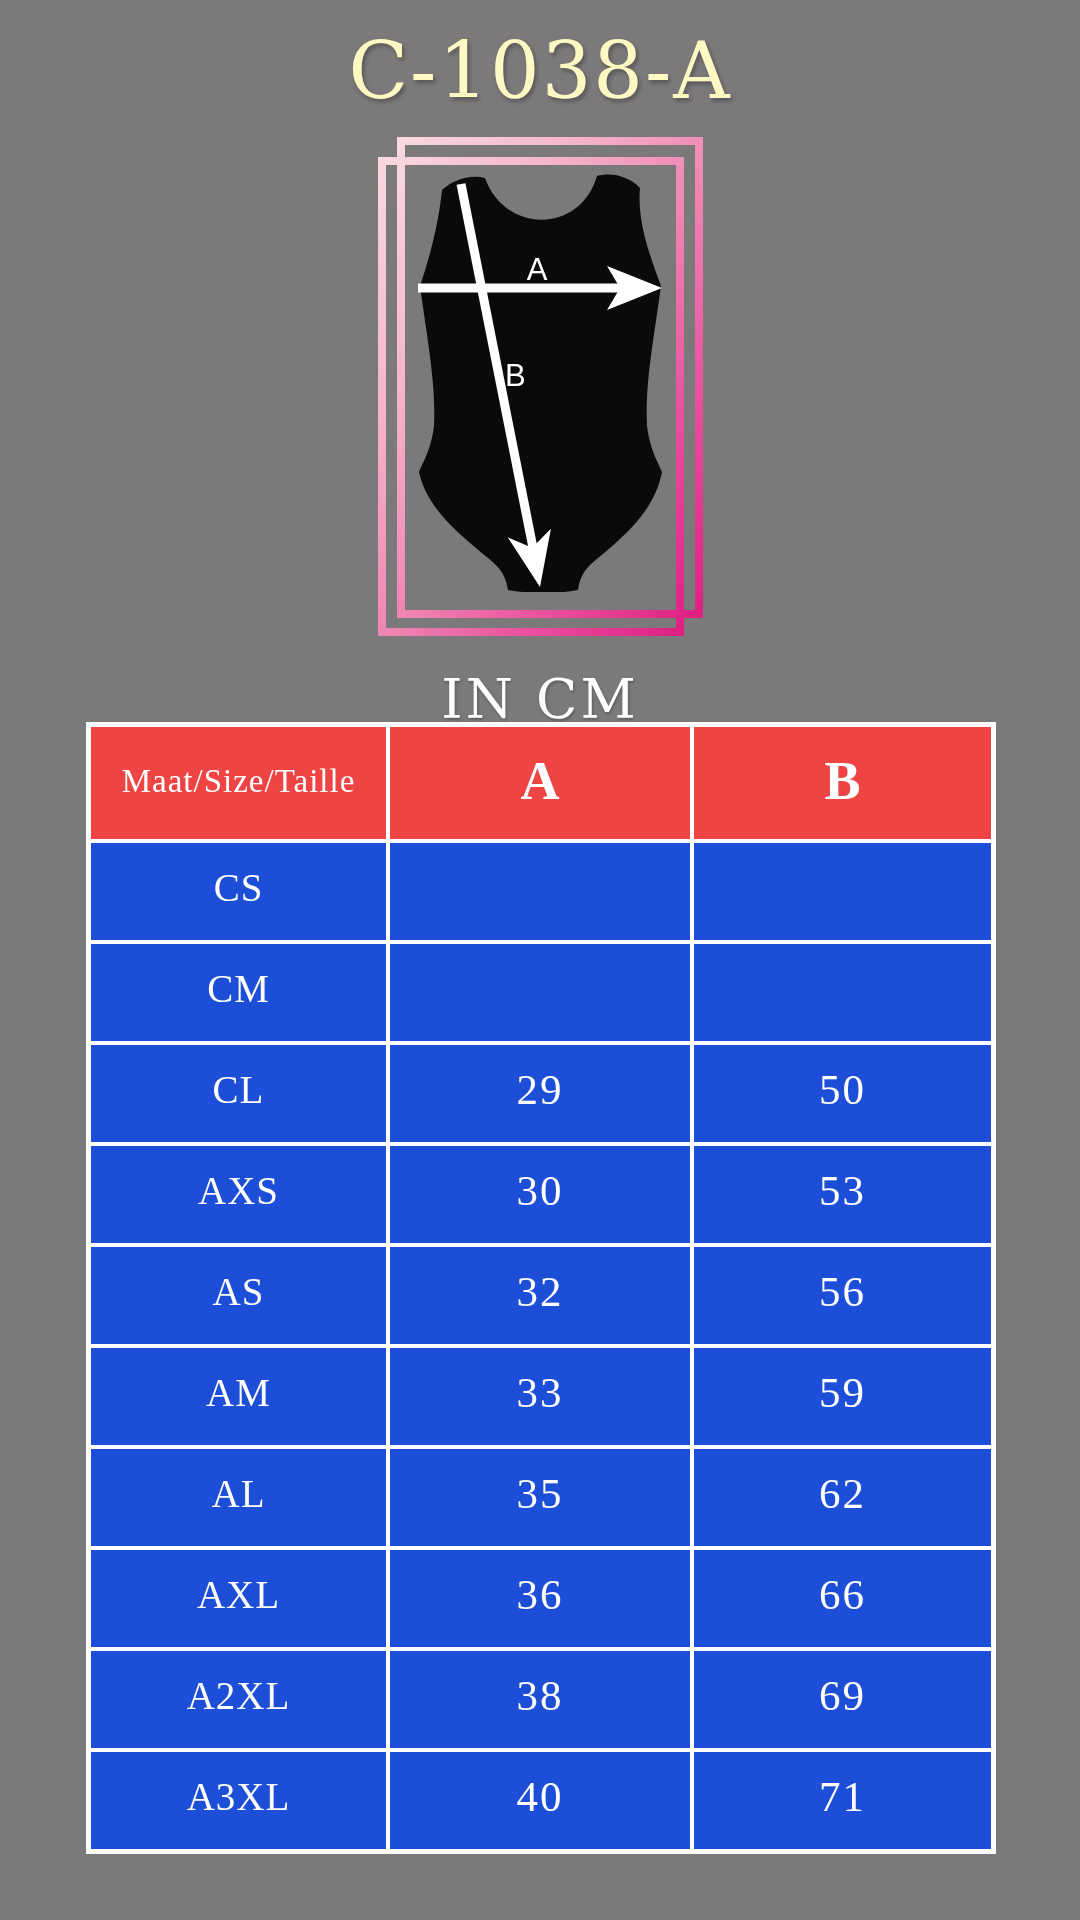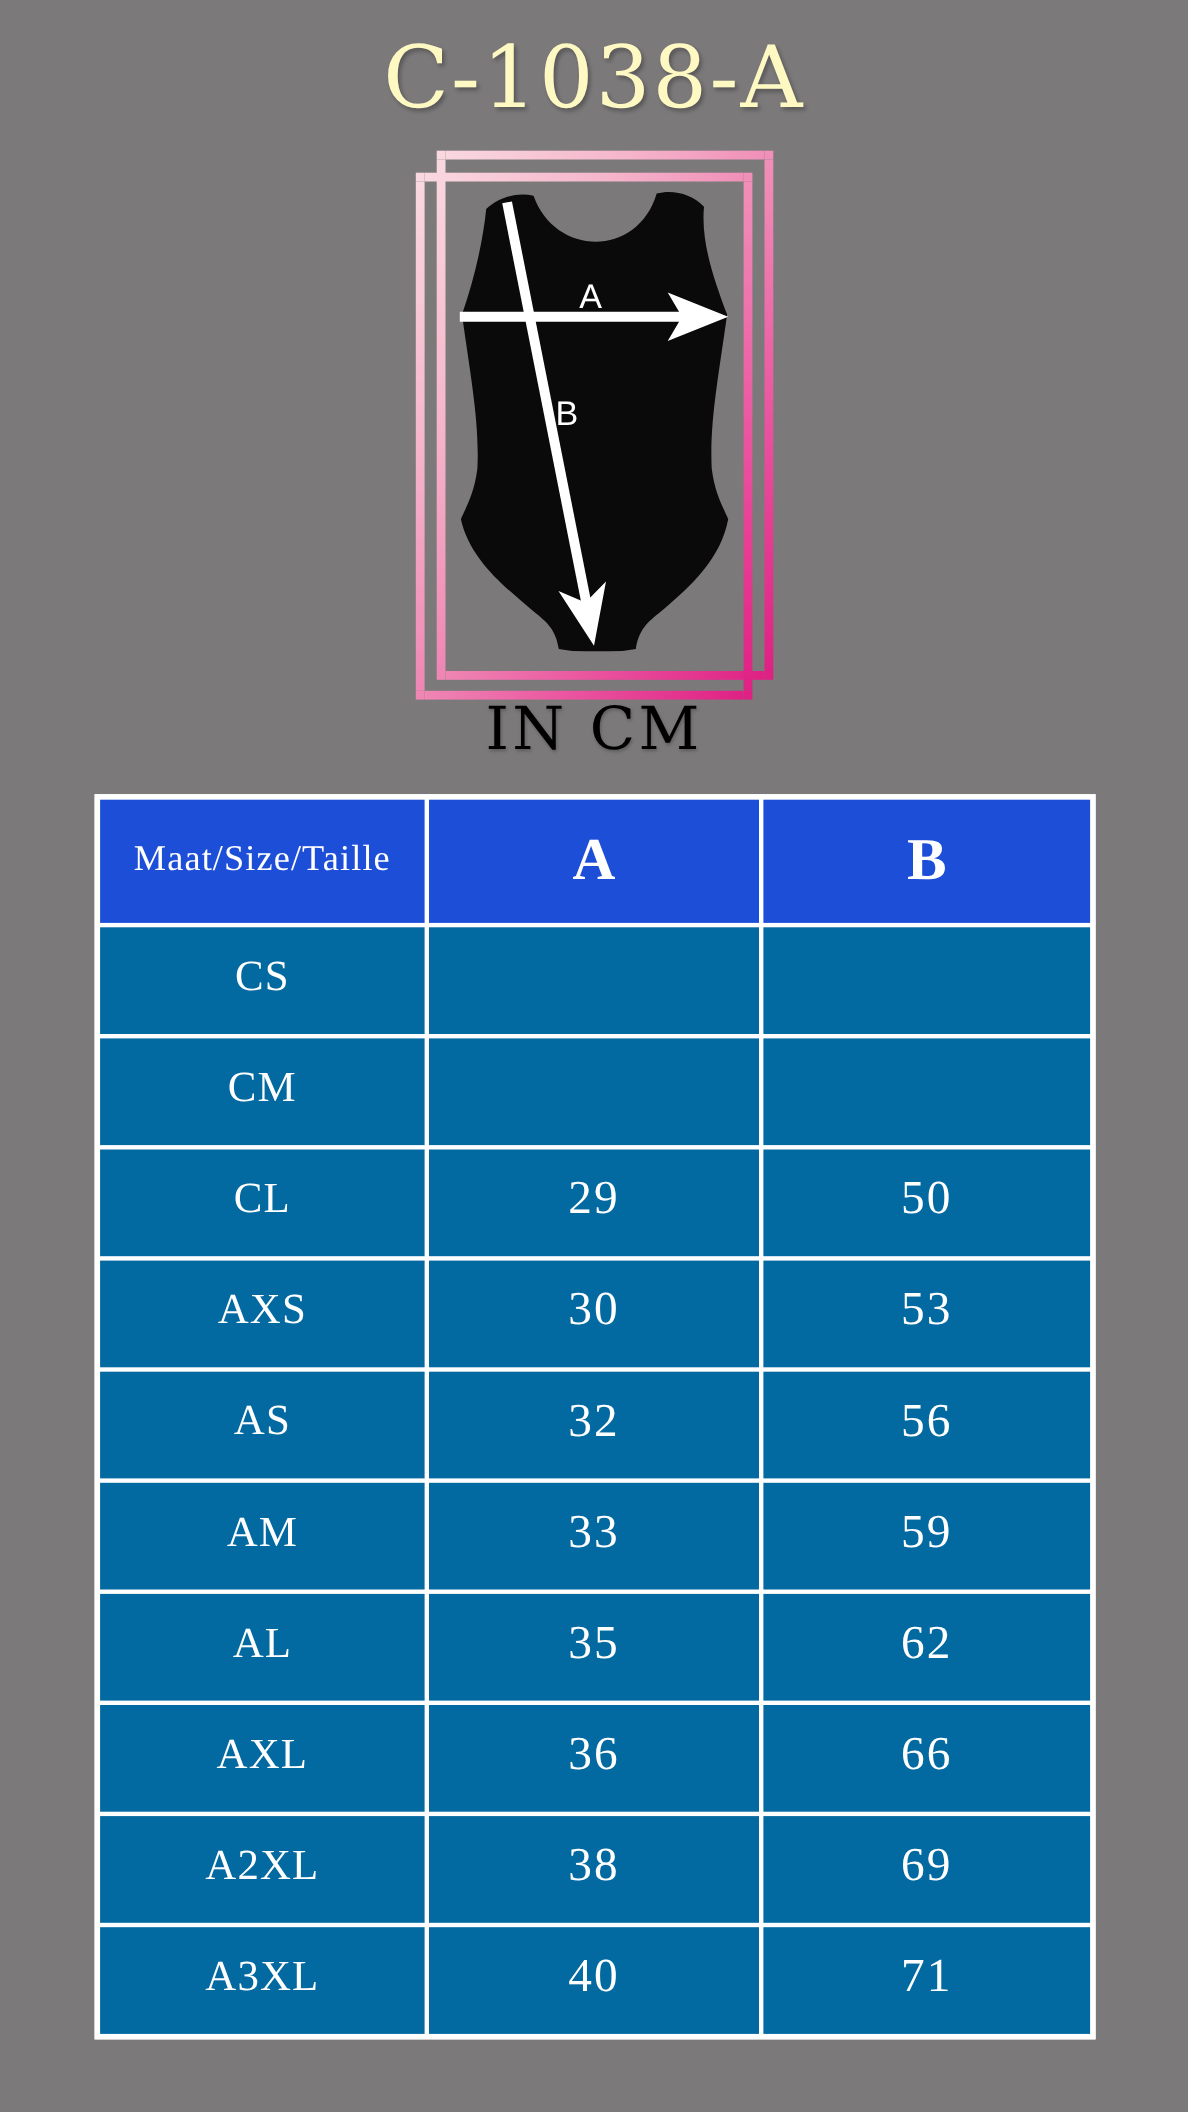--- a/index.html
+++ b/index.html
@@ -18,37 +18,37 @@
   .frame{
     position:absolute;border:8px solid;box-sizing:border-box;
     border-image:linear-gradient(125deg,#f9d8e0 0%,#f5b4ca 28%,#ef87b4 52%,#ea549f 74%,#df2184 100%) 1;
   }
   .frame-a{left:27px;top:7px;width:306px;height:481px;}
   .frame-b{left:8px;top:27px;width:306px;height:479px;}
   .garment-svg{position:absolute;left:45px;top:42px;width:250px;height:420px;}
   .arrow-label{font-family:"Liberation Sans",sans-serif;font-size:31px;fill:#ffffff;}
   
   .unit-label{
-    position:absolute;top:631px;left:0;width:100%;text-align:center;
-    font-size:54px;letter-spacing:3px;color:#000000;
+    position:absolute;top:668px;left:0;width:100%;text-align:center;
+    font-size:54px;letter-spacing:3px;color:#ffffff;
     text-shadow:1px 2px 3px rgba(0,0,0,.25);
   }
   
   .size-table{
     position:absolute;left:86px;top:722px;width:910px;box-sizing:border-box;
     background:#ffffff;border:5px solid #ffffff;
     display:grid;grid-template-columns:295px 300px 1fr;
     grid-template-rows:112px repeat(10,97px);gap:4px;
   }
   .cell{
-    background:#0369a1;display:flex;align-items:center;justify-content:center;
+    background:#1d4ed8;display:flex;align-items:center;justify-content:center;
     color:#ffffff;box-sizing:border-box;padding-bottom:8px;
     font-family:"Liberation Serif","DejaVu Serif",serif;
   }
-  .cell.head{background:#1d4ed8;padding-bottom:4px;}
+  .cell.head{background:#ef4444;padding-bottom:4px;}
   .head-size{font-size:33px;letter-spacing:1px;}
   .head-ab{font-size:54px;font-weight:700;}
   .cell.size-lbl{font-size:39px;letter-spacing:1px;}
   .cell.num{font-size:43px;letter-spacing:2px;}
 </style>
 </head>
 <body>
 
 <div class="stage">
 

